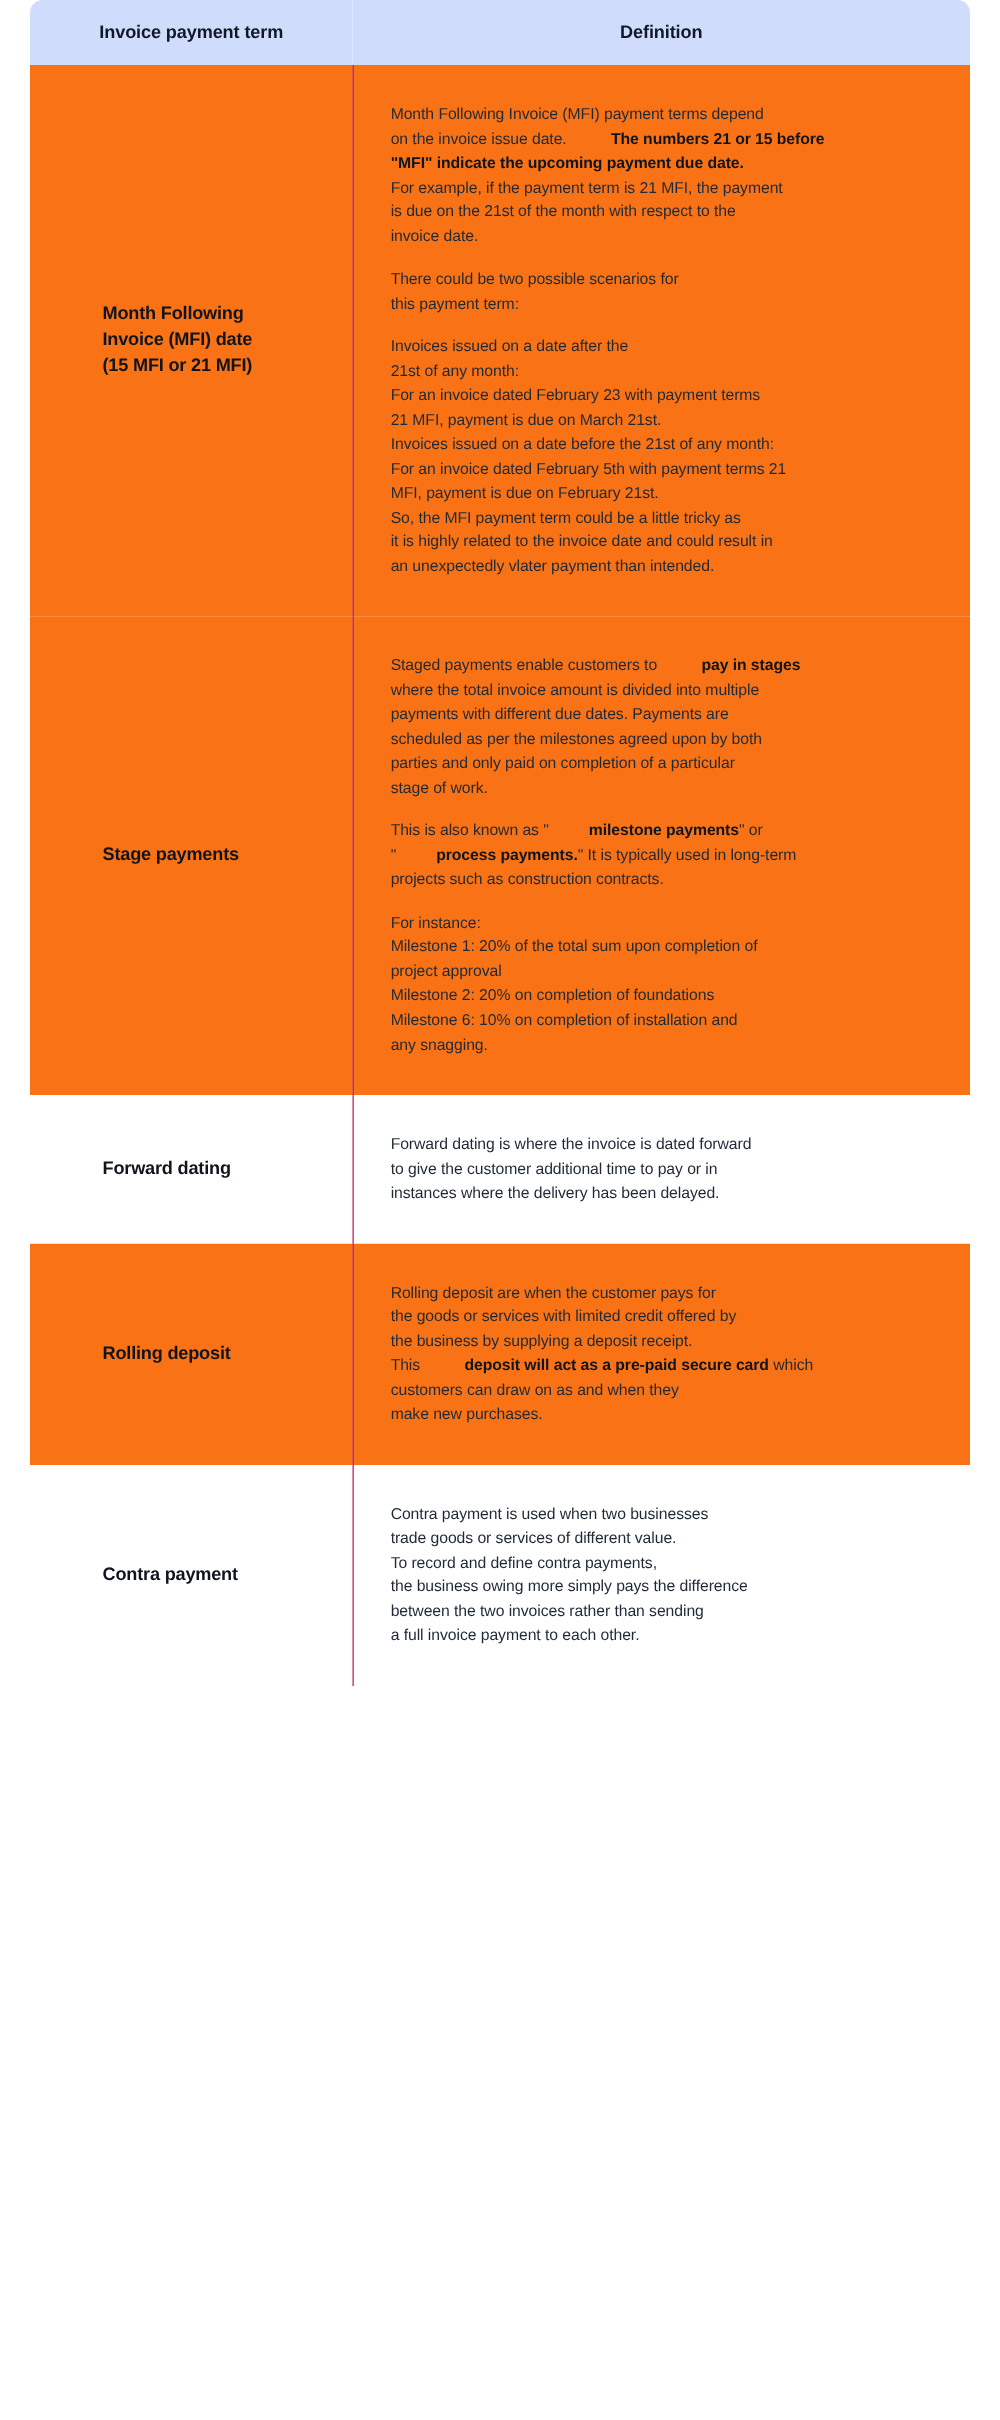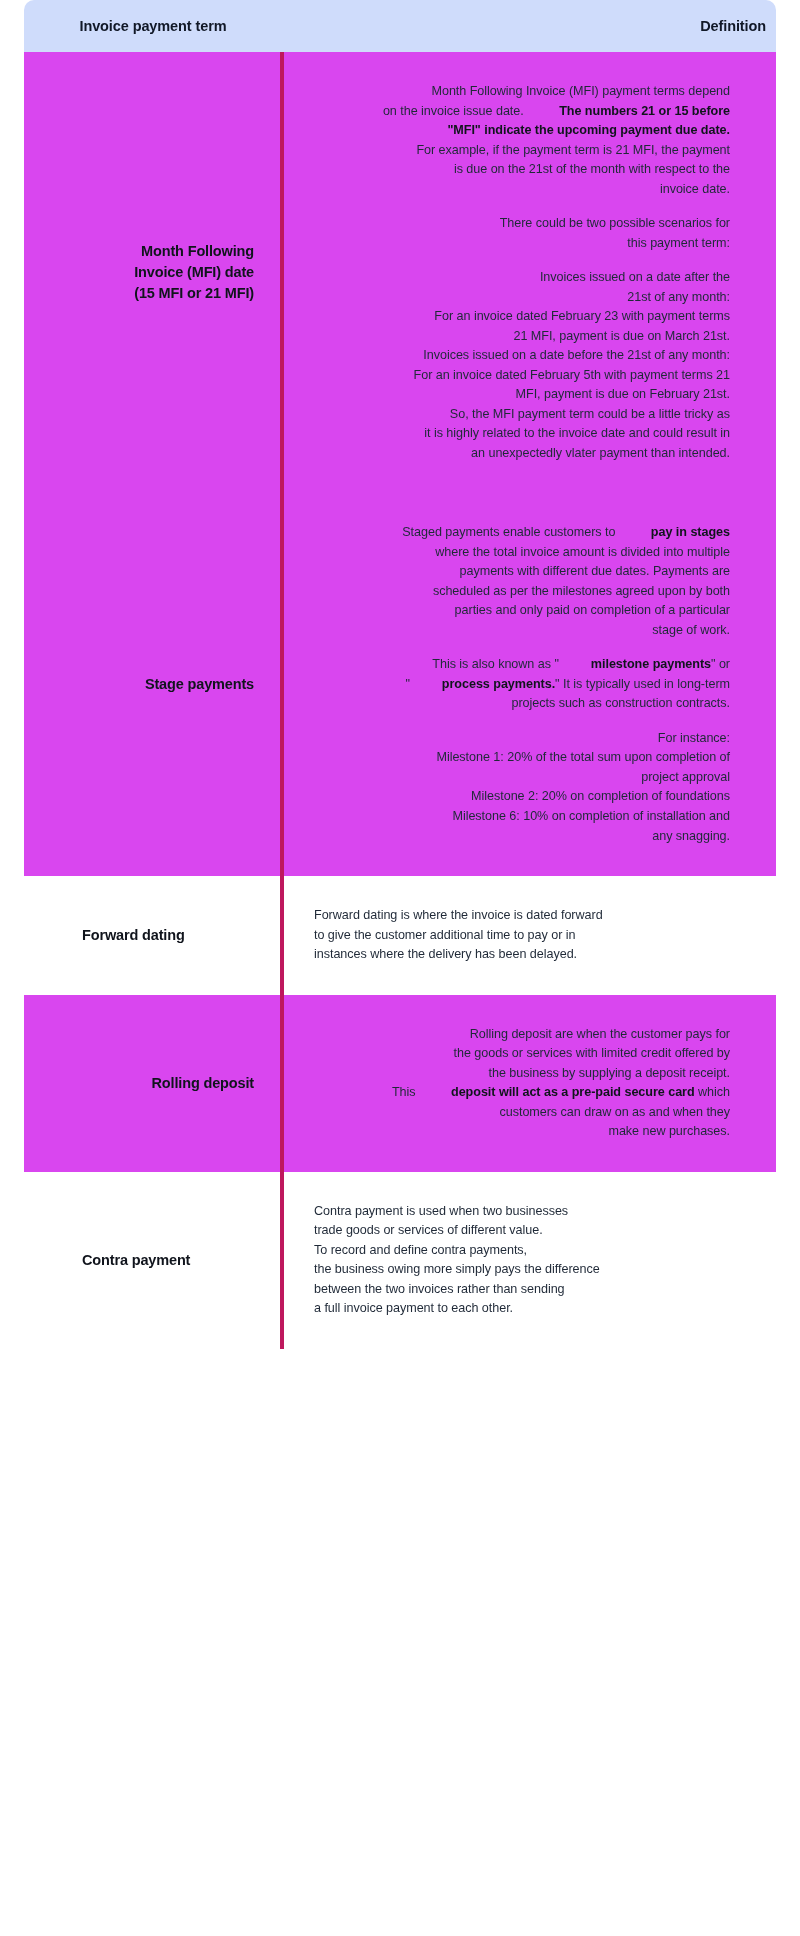--- a/index.html
+++ b/index.html
@@ -31,36 +31,36 @@
     letter-spacing: -0.1px;
     vertical-align: middle;
   }
   thead tr.header-row th.col-term {
     border-top-left-radius: 10px;
     width: 258px;
     text-align: center;
   }
   thead tr.header-row th.col-def {
     border-top-right-radius: 10px;
-    text-align: right;
+    text-align: center;
   }
 
   
   tbody tr td {
     vertical-align: middle;
     padding: 0;
   }
-  tbody tr.row-shaded td { background: #d946ef; text-align: right; }
+  tbody tr.row-shaded td { background: #f97316; }
   tbody tr.row-plain  td { background: #ffffff; }
 
   td.cell-term {
     width: 258px;
     padding: 30px 26px 30px 58px;
     text-align: left;
-    border-right: 4px solid #be185d;
+    border-right: 1px solid #be185d;
   }
   td.cell-def {
     padding: 30px 46px 30px 30px;
     text-align: left;
   }
 
   .term-label {
     font-size: 14.5px;
     font-weight: 700;
     color: #10141c;

